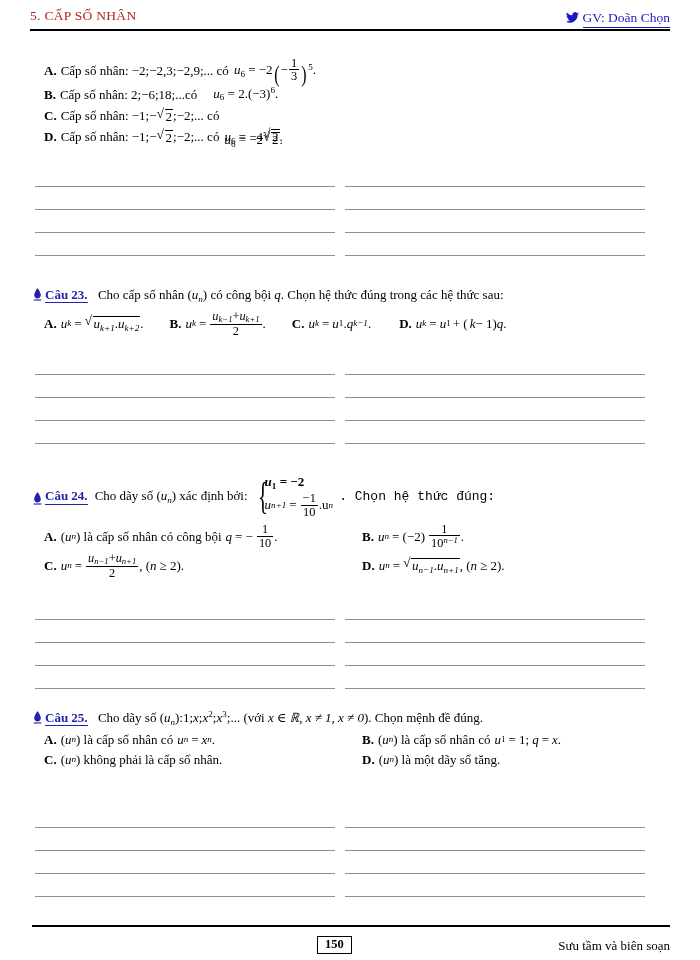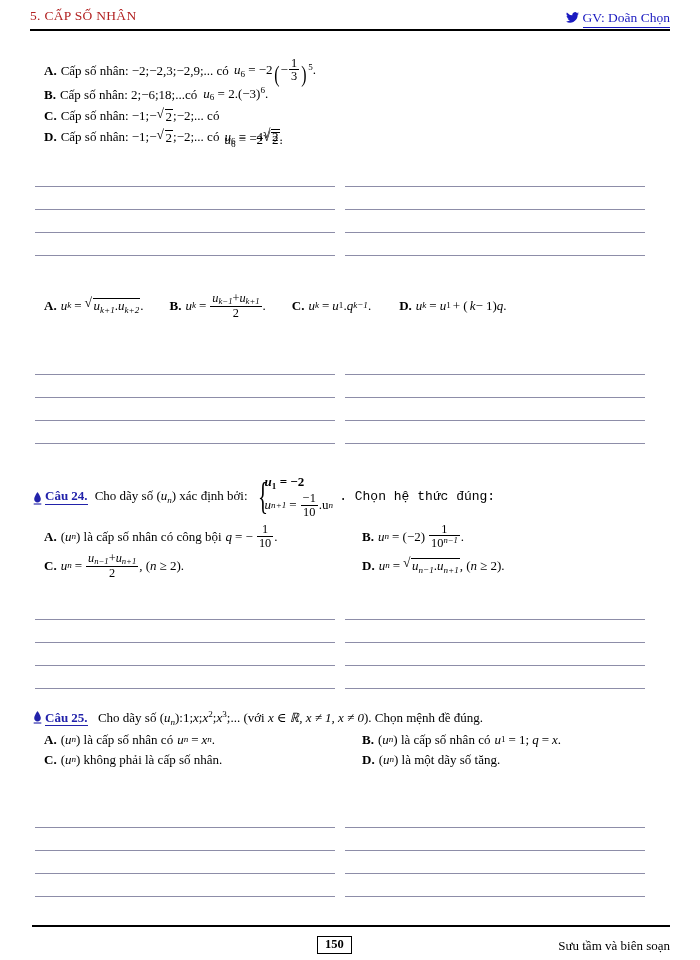--- a/index.html
+++ b/index.html
@@ -250,21 +250,21 @@
     <span>Cấp số nhân: −2;−2,3;−2,9;... có</span>
     <span style="margin-left:5px;">
       <var>u</var><sub class="sub-rm">6</sub>
       <span>= −2</span><span class="bigparen">(</span><span>−</span><span class="frac"><span class="num">1</span><span class="den">3</span></span><span class="bigparen">)</span><sup class="up-rm">5</sup><span>.</span>
     </span>
   </div>
 
   <div class="mathline" style="height:21px; display:flex; align-items:center;">
     <span class="opt-label">B.</span>
     <span>Cấp số nhân: 2;−6;18;...có</span>
-    <span style="margin-left:6px;">
+    <span style="margin-left:16px;">
       <var>u</var><sub class="sub-rm">6</sub>
       <span>= 2.(−3)</span><sup class="up-rm">6</sup><span>.</span>
     </span>
   </div>
 
   <div class="mathline" style="height:21px; display:flex; align-items:center;">
     <span class="opt-label">C.</span>
     <span>Cấp số nhân: −1;−</span>
     <span class="sqrt"><span class="rad">2</span></span>
     <span>;−2;... có</span>
@@ -299,20 +299,29 @@
       <span class="seg left"></span>
       <span class="seg right"></span>
     </div>
   <div class="line-row">
       <span class="seg left"></span>
       <span class="seg right"></span>
     </div>
 </div>
 
 <div style="position:absolute; left:33px; top:286px; width:640px;">
+  <div class="cau-head">
+    <span class="pen-icon">
+      <svg viewBox="0 0 10 15" width="9" height="13" aria-hidden="true">
+        <path fill="#2222aa" d="M5 0 C5 0 1.2 5.2 1.2 8.2 C1.2 10.5 2.9 12.2 5 12.2 C7.1 12.2 8.8 10.5 8.8 8.2 C8.8 5.2 5 0 5 0 Z"></path>
+        <rect x="0.6" y="13.2" width="8.8" height="1.3" fill="#2222aa"></rect>
+      </svg>
+    </span><span class="cau-num">Câu 23.</span>
+    <span style="margin-left:7px;"><span>Cho cấp số nhân (</span><var>u</var><sub>n</sub><span>) có công bội</span> <var>q</var><span>. Chọn hệ thức đúng trong các hệ thức sau:</span></span>
+  </div>
 
   <div class="mathline" style="margin-top:6px; display:flex; align-items:center; padding-left:11px;">
 
     <span style="display:flex; align-items:center;">
       <span class="opt-label">A.</span>
       <var>u</var>
         <sub>k</sub>
       <span style="margin:0 3px;">=</span>
       <span class="sqrt"><span class="rad"><var>u</var><sub>k+1</sub><span>.</span><var>u</var><sub>k+2</sub></span></span>
         <span>.</span>

